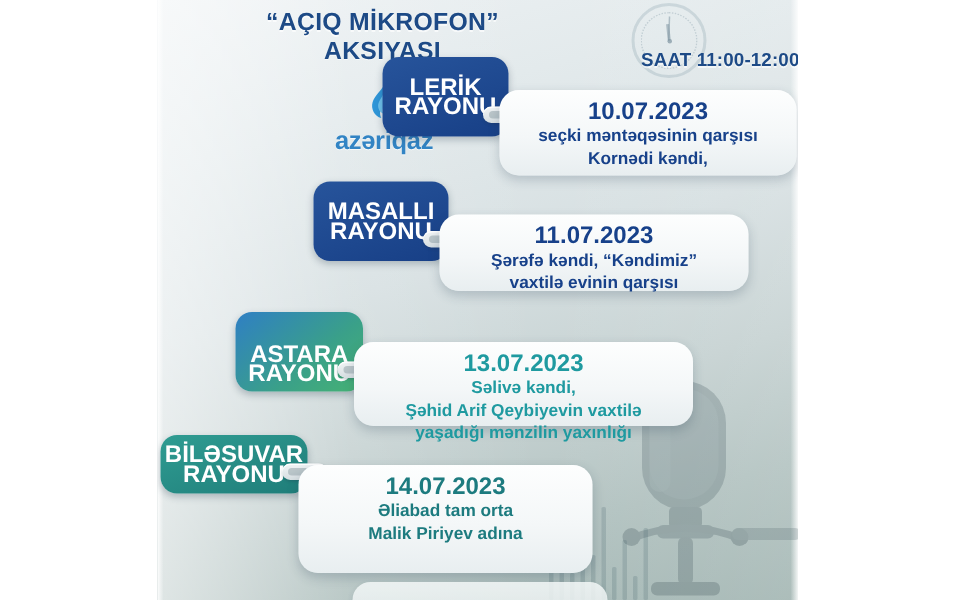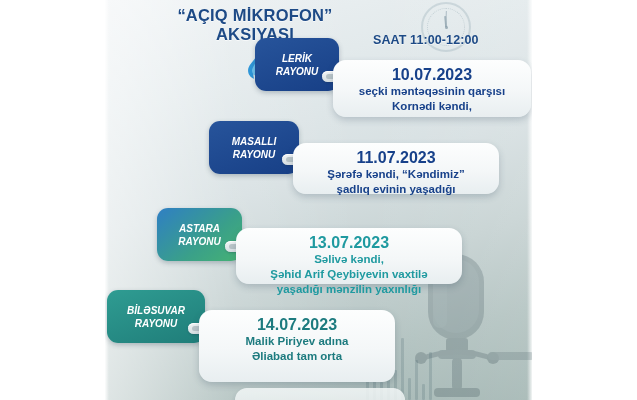--- a/index.html
+++ b/index.html
@@ -50,34 +50,34 @@
   .title .l2{display:block;}
 
   .logo{position:absolute;left:92px;top:56px;width:118px;text-align:center;}
   .logo .flame{display:block;margin:0 auto 2px;width:22px;height:26px;}
   .logo .word{
     display:block;color:#3284c4;font-size:17px;font-weight:bold;letter-spacing:-.2px;
     text-shadow:0 1px 0 rgba(255,255,255,.7);
   }
 
   .saat{
-    position:absolute;left:268px;top:33px;width:160px;text-align:left;
+    position:absolute;left:268px;top:33px;width:160px;text-align:right;
     color:#1d4a86;font-weight:bold;font-size:12.5px;letter-spacing:.1px;
     text-shadow:0 1px 0 rgba(255,255,255,.6);
   }
 
   
   .row{position:absolute;}
 
   .badge{
     position:absolute;border-radius:11px;color:#fff;font-weight:bold;
-    font-size:10px;line-height:13px;text-align:center;
+    font-size:16px;line-height:13px;text-align:center;
     box-shadow:0 2px 5px rgba(40,60,80,.28);
     display:flex;align-items:center;justify-content:center;
-    padding:5px 8px 5px 8px;box-sizing:border-box;font-style:italic;
+    padding:5px 8px 5px 8px;box-sizing:border-box;
   }
   .badge span{display:block;}
   .badge .nm{display:block;}
   .badge .ry{display:block;}
 
   
   .notch{
     position:absolute;right:-13px;bottom:9px;width:30px;height:11px;
     border-radius:6px;
     background:linear-gradient(180deg,#f2f5f6,#d6dee1);
@@ -151,20 +151,21 @@
     <div class="title">
       <span>“AÇIQ MİKROFON”</span>
       <span class="l2">AKSIYASI</span>
     </div>
 
     <div class="logo">
       <svg class="flame" viewBox="0 0 22 26">
         <path d="M11 1 C8.2 5.2 4.6 8.2 3.4 12.1 C2.1 16.4 4.6 21.4 9.2 22.7 C7.6 19.6 8.6 16.4 10.6 14.2 C12.2 16.2 12.8 18 12.4 20.1 C14.9 18.5 16.4 16.4 16.8 13.8 C17.4 9.8 14.6 6.4 11 1 Z" fill="#2f96d8"></path>
         <path d="M11 6 C9.4 9 7.7 11 7.2 13.4 C6.6 16.2 8.2 19 10.6 19.8 C9.7 17.6 10.2 15.6 11.4 14 C12.6 15.6 12.9 17 12.5 18.6 C14.2 17.3 15 15.6 15.1 13.8 C15.2 11 13.3 9 11 6 Z" fill="#6fc3ee"></path>
       </svg>
+      <span class="word">azəriqaz</span>
     </div>
 
     <div class="saat">SAAT 11:00-12:00</div>
 
     <div class="row">
       <div class="badge" style="left:150px;top:38px;width:84px;height:53px;background:linear-gradient(160deg,#27549b,#173f86);">
         <span>
           <span class="nm">LERİK</span>
           <span class="ry">RAYONU</span>
         </span>
@@ -181,50 +182,50 @@
       <div class="badge" style="left:104px;top:121px;width:90px;height:53px;background:linear-gradient(160deg,#27549b,#173f86);">
         <span>
           <span class="nm">MASALLI</span>
           <span class="ry">RAYONU</span>
         </span>
         <span class="notch"></span>
       </div>
       <div class="card" style="left:188px;top:143px;width:206px;height:51px;">
         <span class="date" style="color:#17418a">11.07.2023</span>
         <span class="loc" style="color:#17418a">Şərəfə kəndi, “Kəndimiz”</span>
-        <span class="loc" style="color:#17418a">şadlıq evinin yaşadığı</span>
-      </div>
-    </div>
-
-    <div class="row">
-      <div class="badge" style="left:52px;top:208px;width:85px;height:53px;background:linear-gradient(140deg,#2f7fc4 0%,#3aa089 60%,#46b273 100%);">
+        <span class="loc" style="color:#17418a">vaxtilə evinin qarşısı</span>
+      </div>
+    </div>
+
+    <div class="row">
+      <div class="badge" style="left:52px;top:208px;width:85px;height:53px;background:linear-gradient(140deg,#2f7fc4 0%,#3aa089 60%,#46b273 100%);align-items:flex-end;">
         <span>
           <span class="nm">ASTARA</span>
           <span class="ry">RAYONU</span>
         </span>
         <span class="notch"></span>
       </div>
       <div class="card" style="left:131px;top:228px;width:226px;height:56px;">
         <span class="date" style="color:#1f9aa0">13.07.2023</span>
         <span class="loc" style="color:#1f9aa0">Səlivə kəndi,</span>
         <span class="loc" style="color:#1f9aa0">Şəhid Arif Qeybiyevin vaxtilə</span>
         <span class="loc" style="color:#1f9aa0">yaşadığı mənzilin yaxınlığı</span>
       </div>
     </div>
 
     <div class="row">
-      <div class="badge" style="left:2px;top:290px;width:98px;height:53px;background:linear-gradient(160deg,#2f9c92,#1f7d79);">
+      <div class="badge" style="left:2px;top:290px;width:98px;height:39px;background:linear-gradient(160deg,#2f9c92,#1f7d79);">
         <span>
           <span class="nm">BİLƏSUVAR</span>
           <span class="ry">RAYONU</span>
         </span>
         <span class="notch"></span>
       </div>
       <div class="card" style="left:94px;top:310px;width:196px;height:72px;">
         <span class="date" style="color:#1d7b7f">14.07.2023</span>
+        <span class="loc" style="color:#1d7b7f">Əliabad tam orta</span>
         <span class="loc" style="color:#1d7b7f">Malik Piriyev adına</span>
-        <span class="loc" style="color:#1d7b7f">Əliabad tam orta</span>
       </div>
     </div>
 
     <div class="ghost" style="left:130px;top:388px;width:170px;height:24px;"></div>
   </div>
 </div>
 
 </body></html>

